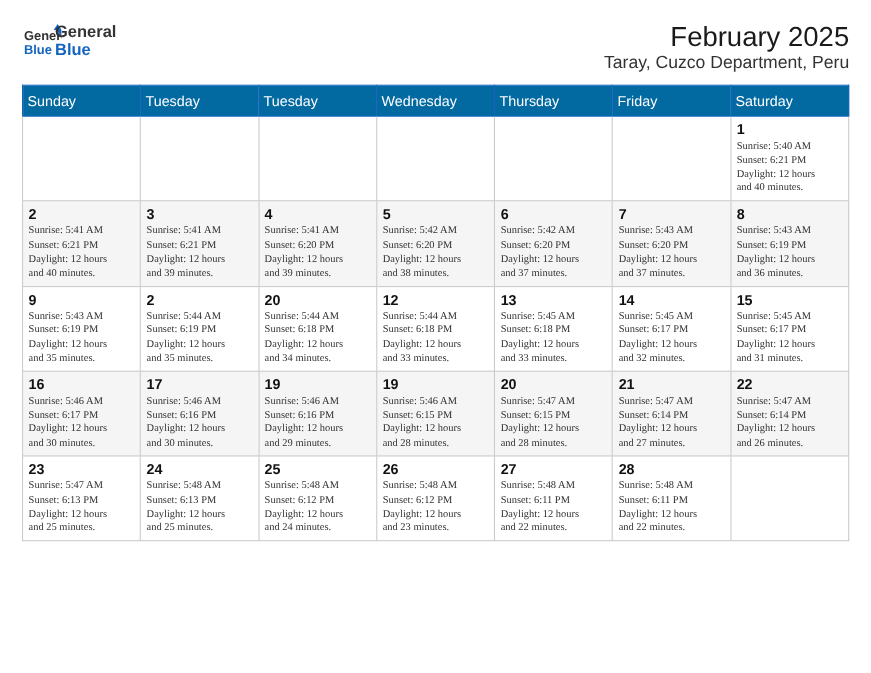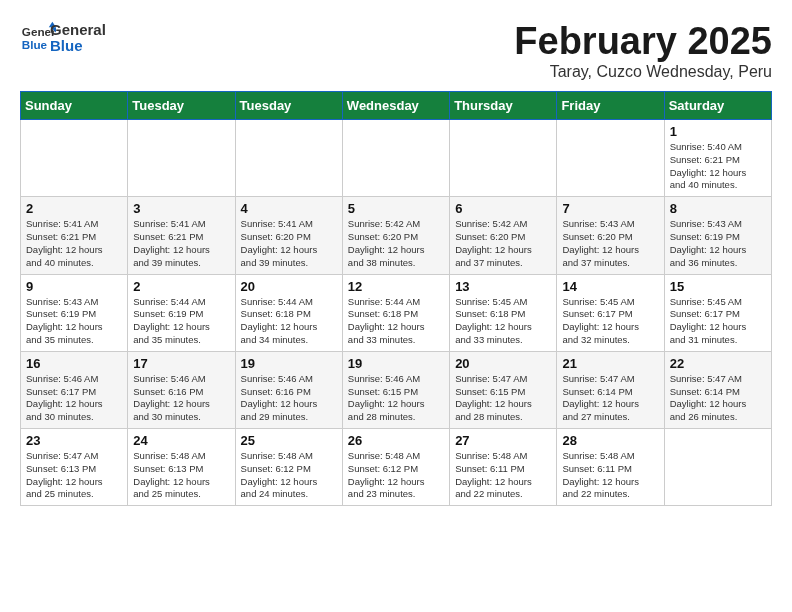--- a/index.html
+++ b/index.html
@@ -22,38 +22,38 @@
       gap: 4px;
     }
     .logo-icon {
       width: 36px;
       height: 36px;
     }
     .title-block {
       text-align: right;
     }
     .month-title {
-      font-size: 38px;
-      font-weight: bold;
+      font-size: 25px;
+      font-weight: normal;
       color: #1a1a1a;
     }
     .subtitle {
       font-size: 16px;
       color: #333;
     }
     .calendar {
       width: 100%;
       border-collapse: collapse;
       border: 1px solid #ccc;
     }
     .calendar th {
-      background-color: #15803d;
+      background-color: #0369a1;
       color: #fff;
       font-size: 13px;
-      font-weight: bold;
+      font-weight: normal;
       padding: 6px 4px;
       text-align: left;
       border: 1px solid #1565c0;
     }
     .calendar td {
       width: calc(100% / 7);
       vertical-align: top;
       padding: 4px 5px;
       border: 1px solid #ccc;
       font-size: 10px;
@@ -68,20 +68,21 @@
       font-size: 13px;
       font-weight: bold;
       color: #111;
       display: block;
       margin-bottom: 2px;
     }
     .day-info {
       font-size: 9.5px;
       color: #333;
       line-height: 1.35;
+      font-family: Liberation Serif, serif;
     }
     .empty-cell {
       background: #fff !important;
     }
   </style>
 </head>
 <body>
 
 <div class="header">
   <div class="logo">
@@ -91,21 +92,21 @@
       <polygon points="32,8 40,8 36,2" fill="#1565c0"></polygon>
       <polygon points="34,8 40,8 40,14" fill="#1565c0"></polygon>
     </svg>
     <div style="display:flex;flex-direction:column;margin-left:-10px;">
       <span style="font-size:15px;font-weight:bold;color:#333;line-height:1.1;">General</span>
       <span style="font-size:15px;font-weight:bold;color:#1565c0;line-height:1.1;">Blue</span>
     </div>
   </div>
   <div class="title-block">
     <div class="month-title">February 2025</div>
-    <div class="subtitle">Taray, Cuzco Wednesday, Peru</div>
+    <div class="subtitle">Taray, Cuzco Department, Peru</div>
   </div>
 </div>
 
 <table class="calendar">
   <thead>
     <tr>
     <th>Sunday</th>
         <th>Tuesday</th>
         <th>Tuesday</th>
         <th>Wednesday</th>

